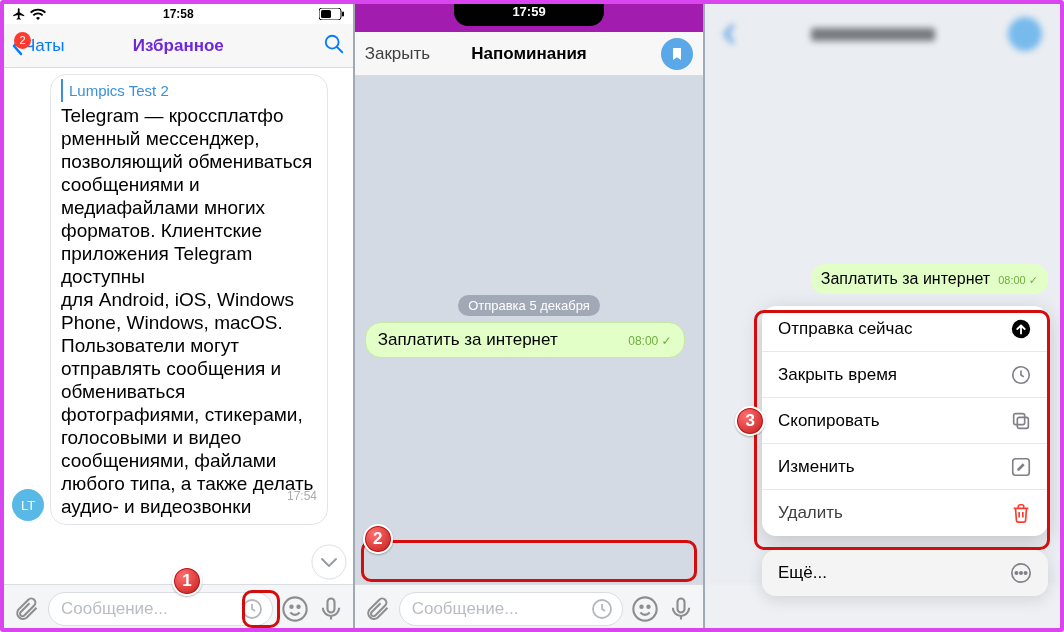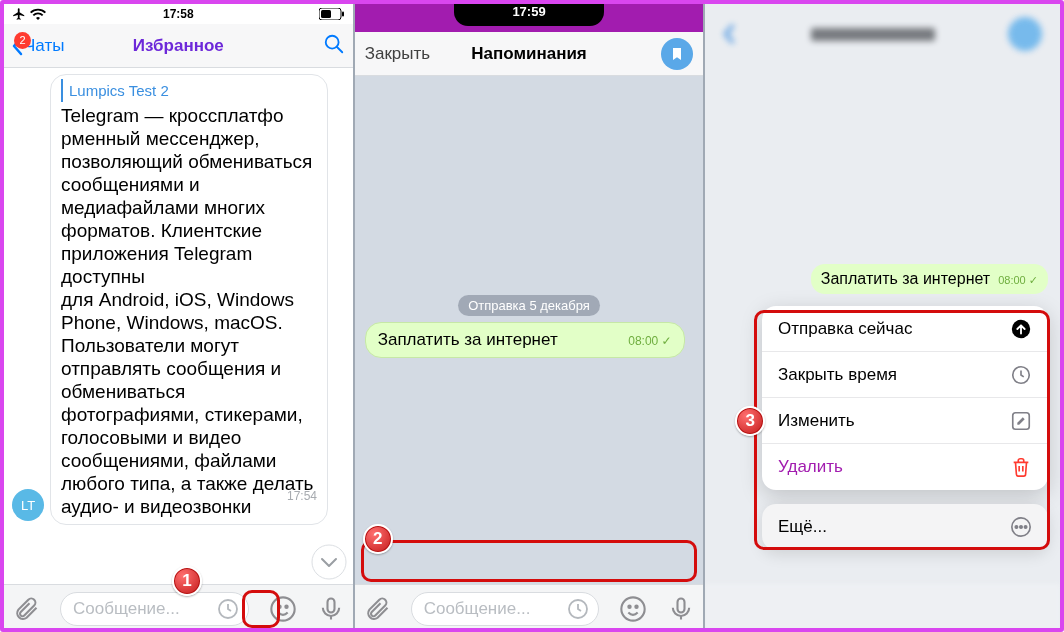--- a/index.html
+++ b/index.html
@@ -53,21 +53,21 @@
     background: #fff; border: 1px solid #e1e4e8; border-radius: 16px;
     padding: 6px 10px 6px 10px; font-size: 19px; line-height: 23px; color: #000;
     position: relative; width: 278px;
   }
   .quote-title { color: #3a8fe0; font-size: 15px; border-left: 2px solid #3a8fe0; padding-left: 6px; margin-bottom: 2px; }
   .msg-time { position: absolute; bottom: 16px; right: 10px; font-size: 12px; color: #a7abb0; }
 
   .composer {
     position: absolute; bottom: 0; left: 0; right: 0; height: 48px;
     background: #f4f5f6; border-top: 1px solid #d9dce0;
-    display: flex; align-items: center; padding: 6px 8px; gap: 20px;
+    display: flex; align-items: center; padding: 6px 8px; gap: 8px;
   }
   .cmp-icon { width: 28px; height: 28px; color: #8e8e92; flex-shrink: 0; }
   .cmp-field {
     flex: 1; height: 34px; background: #fff; border: 1px solid #d9dce0; border-radius: 17px;
     display: flex; align-items: center; padding: 0 8px 0 12px;
   }
   .cmp-placeholder { color: #b9bdc2; font-size: 17px; flex: 1; }
   .cmp-inner-icon { color: #b4b8bd; width: 24px; height: 24px; }
 
   .step-badge {
@@ -135,21 +135,21 @@
 
   .menu {
     clear: both; background: #fff; border-radius: 14px; overflow: hidden;
     box-shadow: 0 6px 22px rgba(0,0,0,.18); width: 286px; margin-left: auto;
   }
   .menu-item {
     height: 46px; display: flex; align-items: center; justify-content: space-between;
     padding: 0 16px; font-size: 17px; color: #000; border-bottom: 1px solid #e8e8ea;
   }
   .menu-item:last-child { border-bottom: none; }
-  .menu-item.danger { color: #a21caf; }
+  .menu-item.danger { color: #404040; }
   .menu-item .mi-icon { color: #808088; width: 22px; height: 22px; }
   .menu-item.danger .mi-icon { color: #ff3b30; }
 
   .more-pill {
     margin-top: 14px; width: 286px; margin-left: auto; background: #f4f4f5;
     border-radius: 14px; height: 46px; display: flex; align-items: center; justify-content: space-between;
     padding: 0 16px; font-size: 17px; box-shadow: 0 4px 16px rgba(0,0,0,.12);
   }
 </style>
 </head>
@@ -315,20 +315,27 @@
             </svg>
         </div>
         <div class="menu-item">
           <span>Закрыть время</span>
           <svg class="mi-icon" viewBox="0 0 24 24" fill="none" stroke="#808088" stroke-width="1.8">
               <circle cx="12" cy="12" r="9"></circle>
               <path d="M12 7v5l3 2"></path>
             </svg>
         </div>
         <div class="menu-item">
+          <span>Скопировать</span>
+          <svg class="mi-icon" viewBox="0 0 24 24" fill="none" stroke="#808088" stroke-width="1.8">
+              <rect x="8" y="8" width="12" height="12" rx="2"></rect>
+              <rect x="4" y="4" width="12" height="12" rx="2"></rect>
+            </svg>
+        </div>
+        <div class="menu-item">
           <span>Изменить</span>
           <svg class="mi-icon" viewBox="0 0 24 24" fill="none" stroke="#808088" stroke-width="1.8">
               <rect x="3" y="3" width="18" height="18" rx="3"></rect>
               <path d="M14 8l2 2-6 6H8v-2l6-6z" fill="#808088" stroke="none"></path>
             </svg>
         </div>
         <div class="menu-item danger">
           <span>Удалить</span>
           <svg class="mi-icon" viewBox="0 0 24 24" fill="none" stroke="#ff3b30" stroke-width="1.8">
               <path d="M4 7h16M9 7V5a2 2 0 0 1 2-2h2a2 2 0 0 1 2 2v2M6 7l1 13a2 2 0 0 0 2 2h6a2 2 0 0 0 2-2l1-13M10 11v6M14 11v6"></path>

